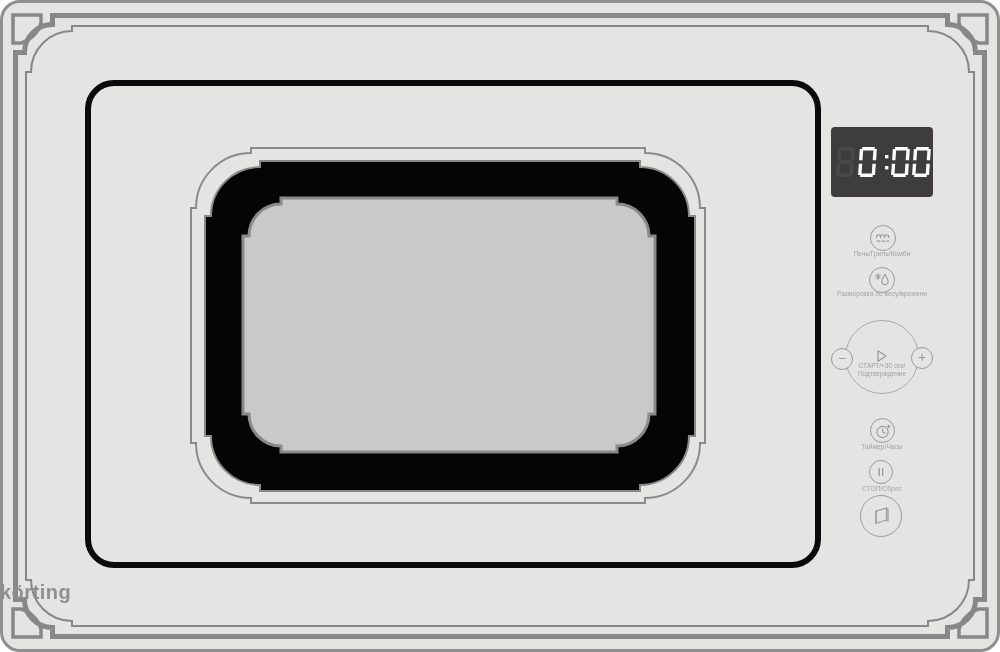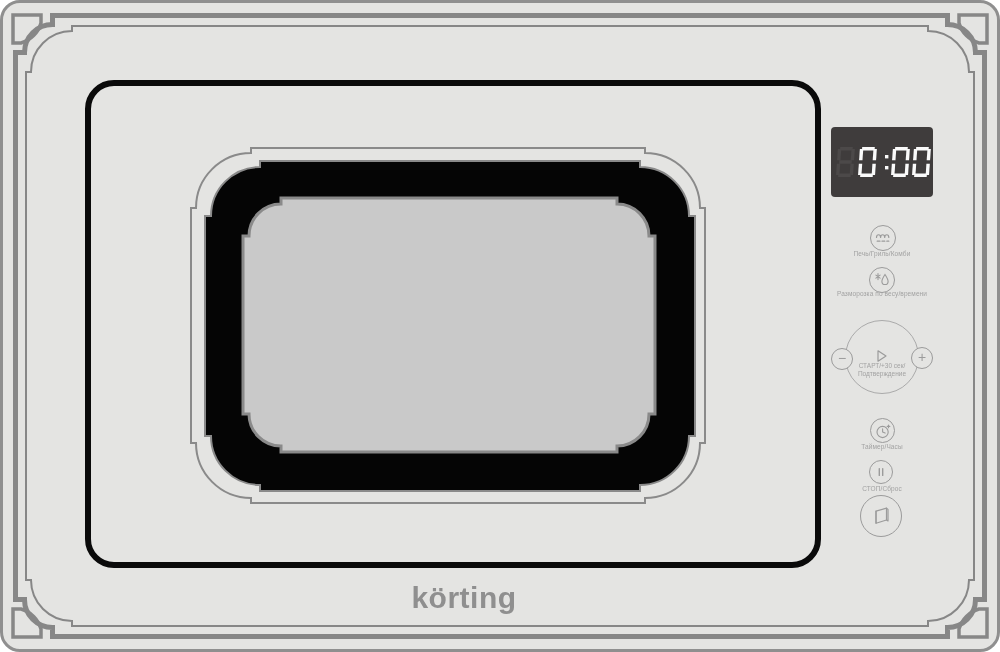--- a/index.html
+++ b/index.html
@@ -10,21 +10,21 @@
   .display{position:absolute;left:831px;top:127px;width:102px;height:70px;background:#3f3c3c;border-radius:4px;}
   .btn{position:absolute;box-sizing:border-box;border:1.3px solid #9b9b9b;border-radius:50%;
     background:#e4e4e2;display:flex;align-items:center;justify-content:center;cursor:pointer;}
   .lbl{position:absolute;left:807px;width:150px;text-align:center;font-size:6.5px;line-height:8px;
     color:#a2a2a2;letter-spacing:0.1px;}
   .dial-ring{position:absolute;left:845px;top:320px;width:74px;height:74px;box-sizing:border-box;
     border:1.4px solid #aaaaaa;border-radius:50%;}
   .sign{font-size:14px;color:#9b9b9b;line-height:1;padding-bottom:2px;}
   .start-text{position:absolute;left:807px;top:362px;width:150px;text-align:center;
     font-size:6.5px;line-height:8px;color:#a2a2a2;}
-  .logo{position:absolute;left:0;top:581px;width:928px;text-align:center;font-size:30px;
+  .logo{position:absolute;left:0;top:581px;width:928px;text-align:left;font-size:20px;
     font-weight:600;letter-spacing:0.5px;color:#8f8f8f;}
   .icon-svg{display:block;}
 </style>
 </head>
 <body>
 
 <div class="stage">
   <div class="appliance"></div>
 
   <svg class="deco" viewBox="0 0 1000 652">

